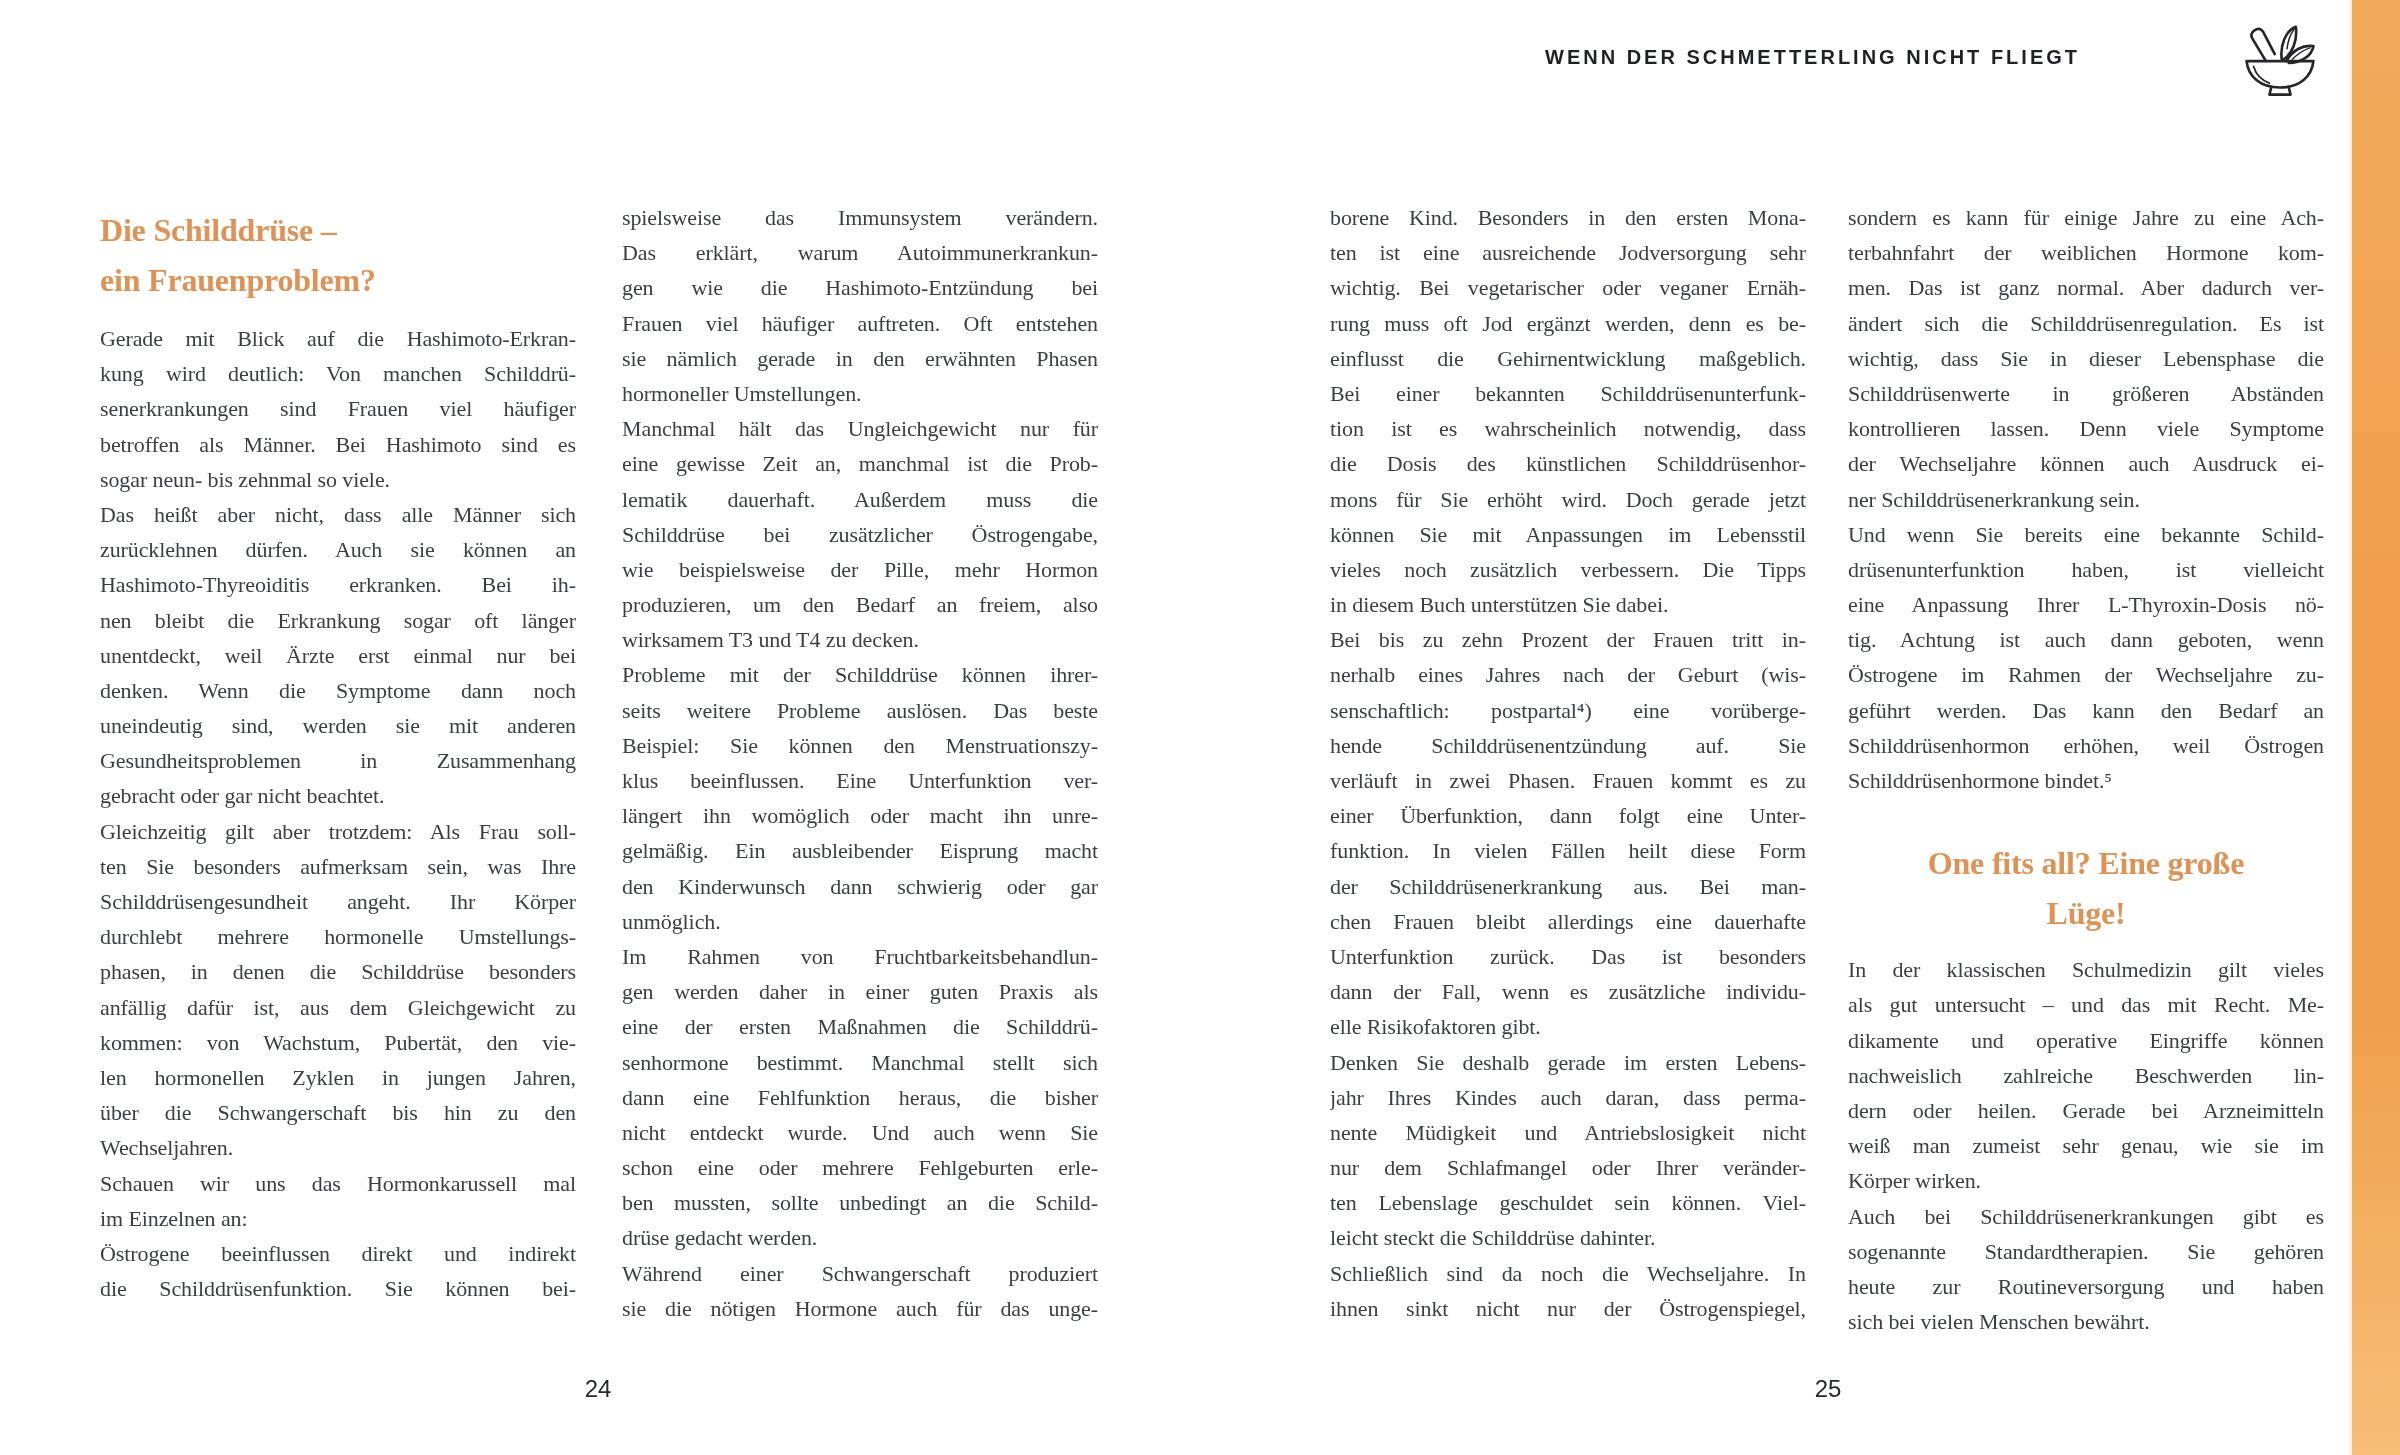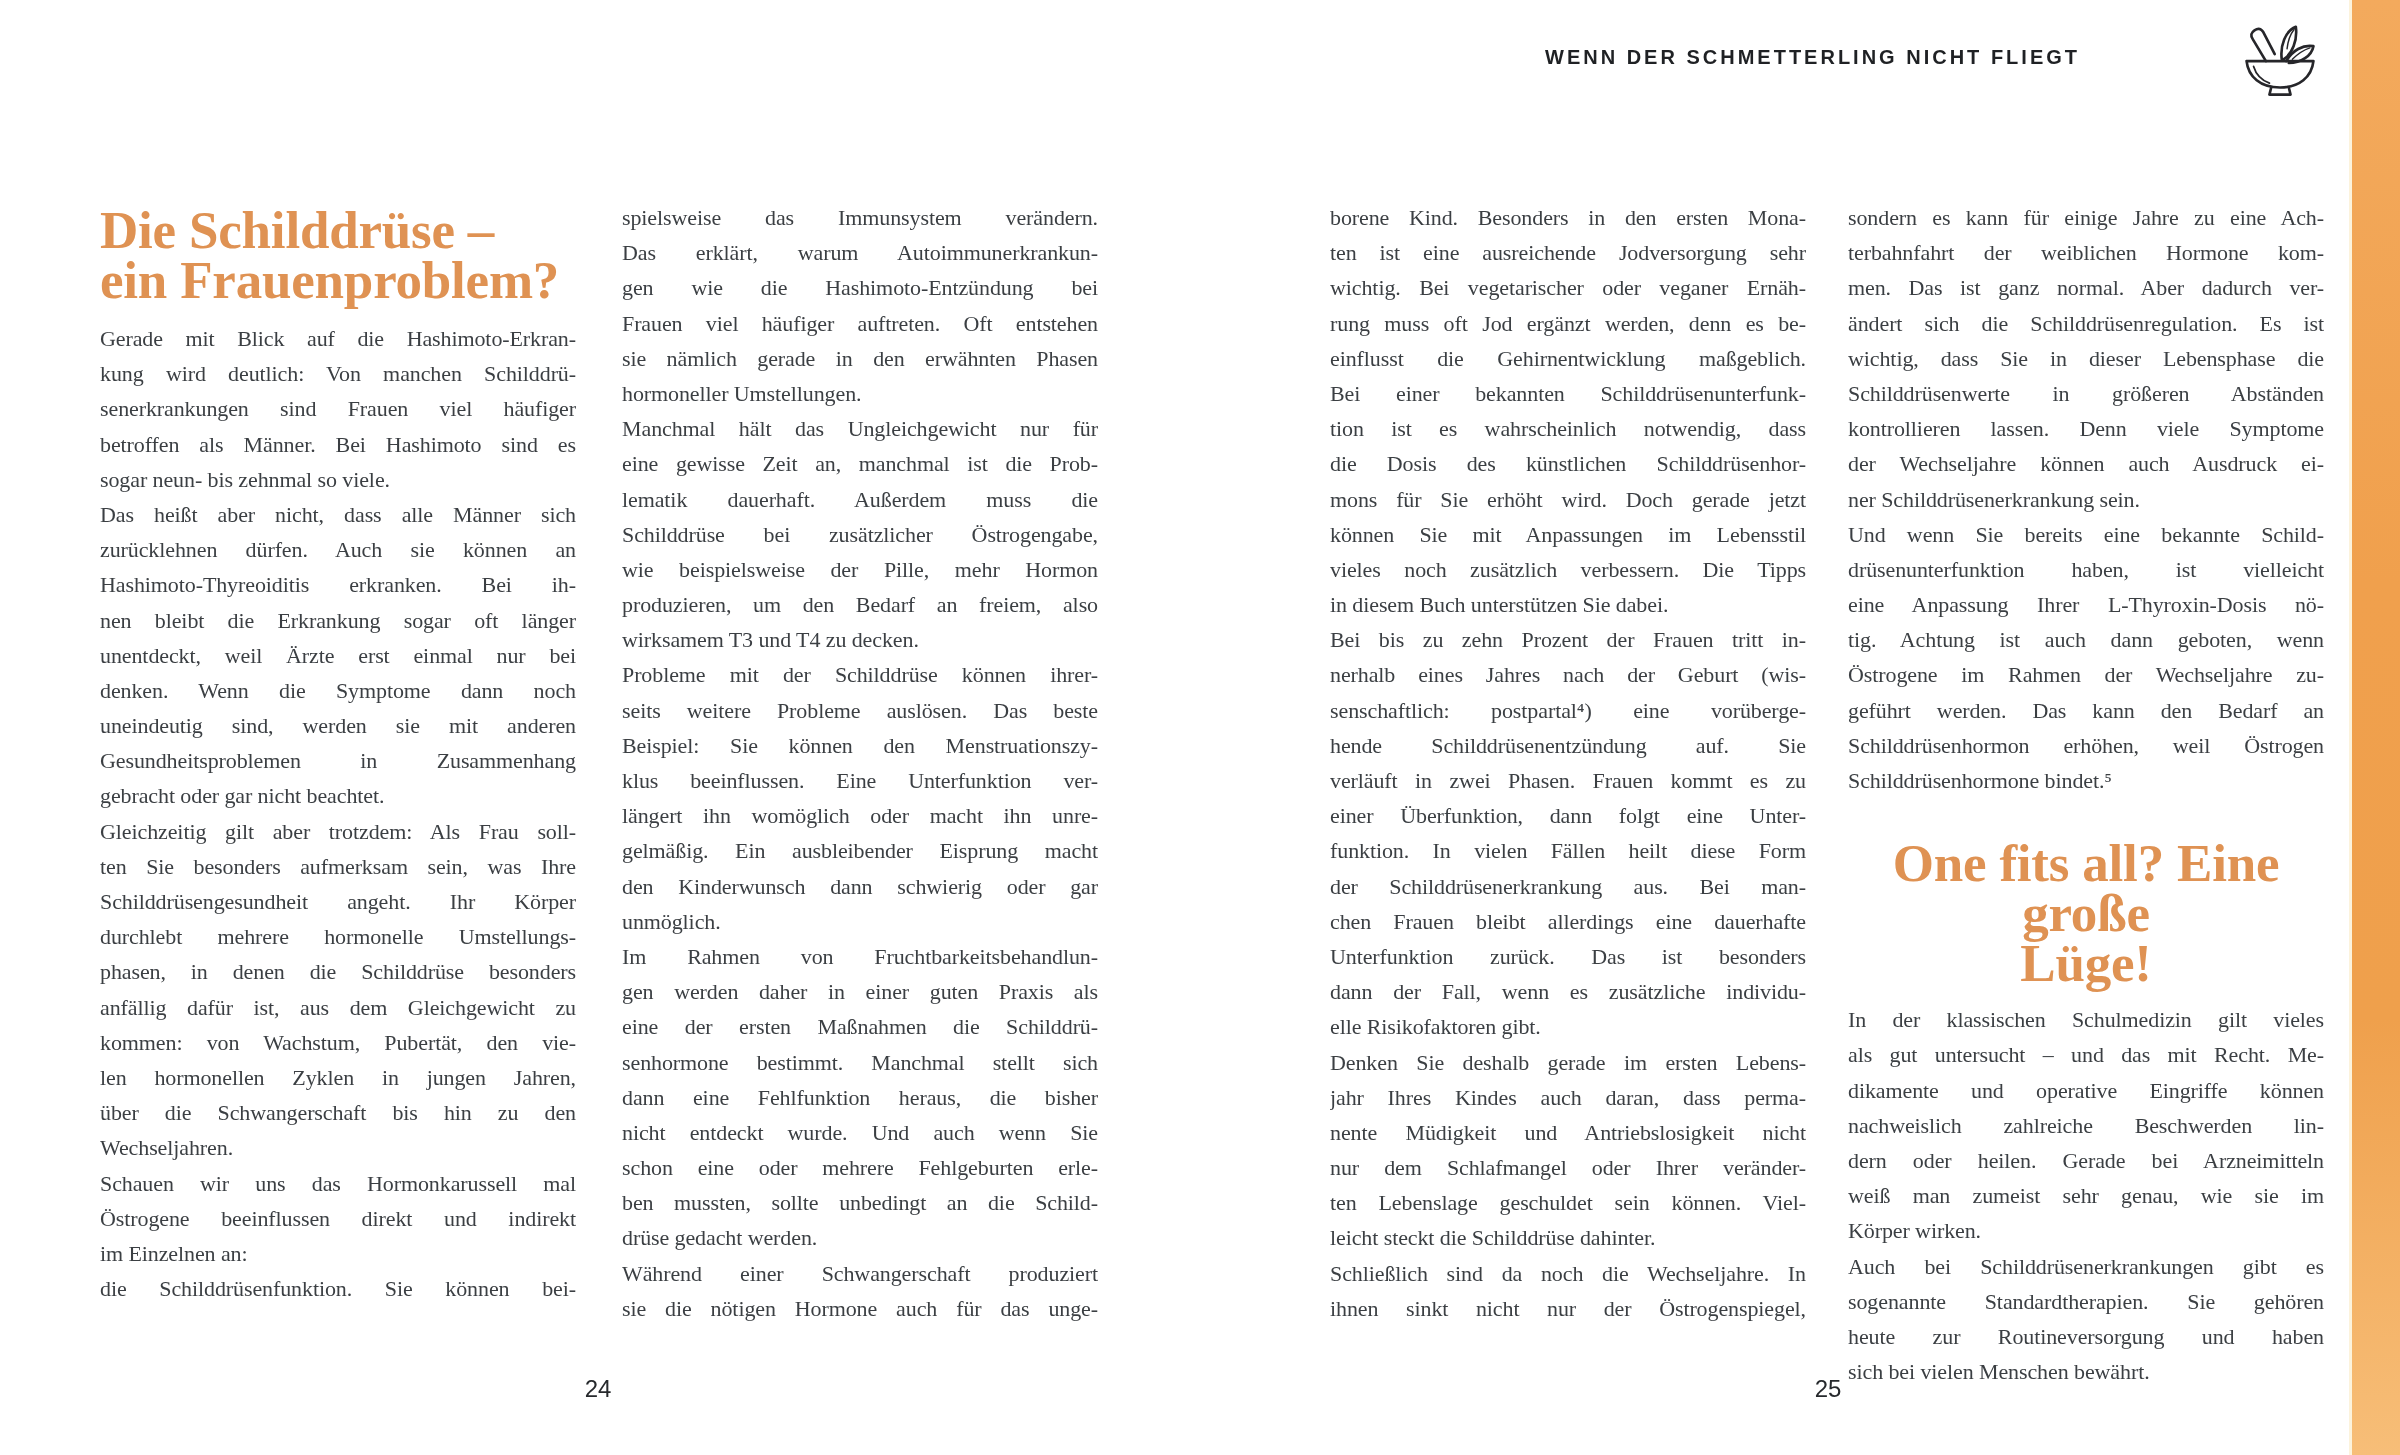--- a/index.html
+++ b/index.html
@@ -47,21 +47,21 @@
     width: 476px;
   }
   .c1 { left: 100px;  top: 205px; }
   .c2 { left: 622px;  top: 200px; }
   .c3 { left: 1330px; top: 200px; }
   .c4 { left: 1848px; top: 200px; }
 
   .heading {
     font-family: "Liberation Serif", serif;
     font-weight: 700;
-    font-size: 53px;
+    font-size: 32px;
     line-height: 50px;
     letter-spacing: -0.2px;
     color: var(--accent, #DF9253);
     margin-bottom: 16px;
   }
   .heading.sub { margin-top: 40px; margin-bottom: 14px; text-align: center; }
 
   .bl {
     font-size: 22px;
     line-height: 35.2px;
@@ -131,22 +131,22 @@
       <div class="bl">ten Sie besonders aufmerksam sein, was Ihre</div>
       <div class="bl">Schilddrüsengesundheit angeht. Ihr Körper</div>
       <div class="bl">durchlebt mehrere hormonelle Umstellungs-</div>
       <div class="bl">phasen, in denen die Schilddrüse besonders</div>
       <div class="bl">anfällig dafür ist, aus dem Gleichgewicht zu</div>
       <div class="bl">kommen: von Wachstum, Pubertät, den vie-</div>
       <div class="bl">len hormonellen Zyklen in jungen Jahren,</div>
       <div class="bl">über die Schwangerschaft bis hin zu den</div>
       <div class="bl flush">Wechseljahren.</div>
       <div class="bl">Schauen wir uns das Hormonkarussell mal</div>
+      <div class="bl flush">im Einzelnen an:</div>
       <div class="bl">Östrogene beeinflussen direkt und indirekt</div>
-      <div class="bl flush">im Einzelnen an:</div>
       <div class="bl">die Schilddrüsenfunktion. Sie können bei-</div>
     </div>
   <div class="col c2">
       <div class="bl">spielsweise das Immunsystem verändern.</div>
       <div class="bl">Das erklärt, warum Autoimmunerkrankun-</div>
       <div class="bl">gen wie die Hashimoto-Entzündung bei</div>
       <div class="bl">Frauen viel häufiger auftreten. Oft entstehen</div>
       <div class="bl">sie nämlich gerade in den erwähnten Phasen</div>
       <div class="bl flush">hormoneller Umstellungen.</div>
       <div class="bl">Manchmal hält das Ungleichgewicht nur für</div>

